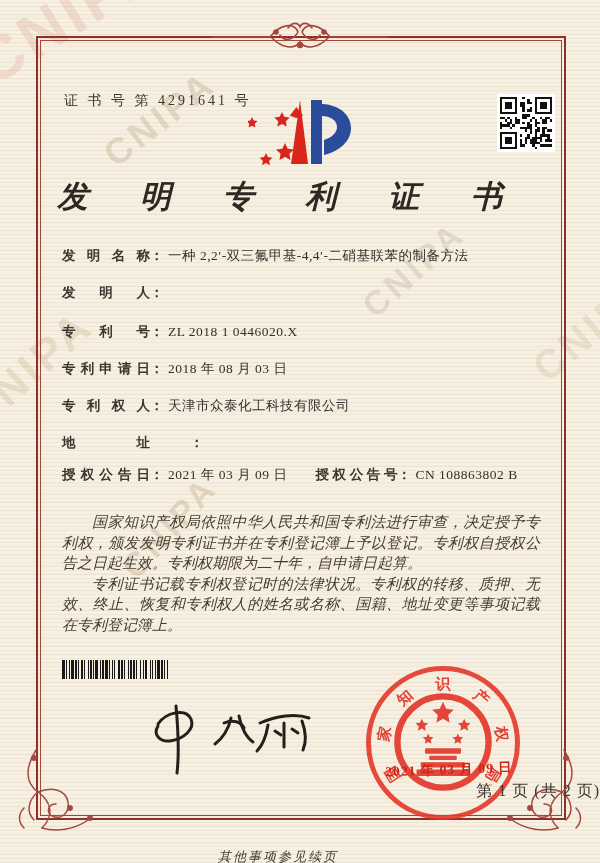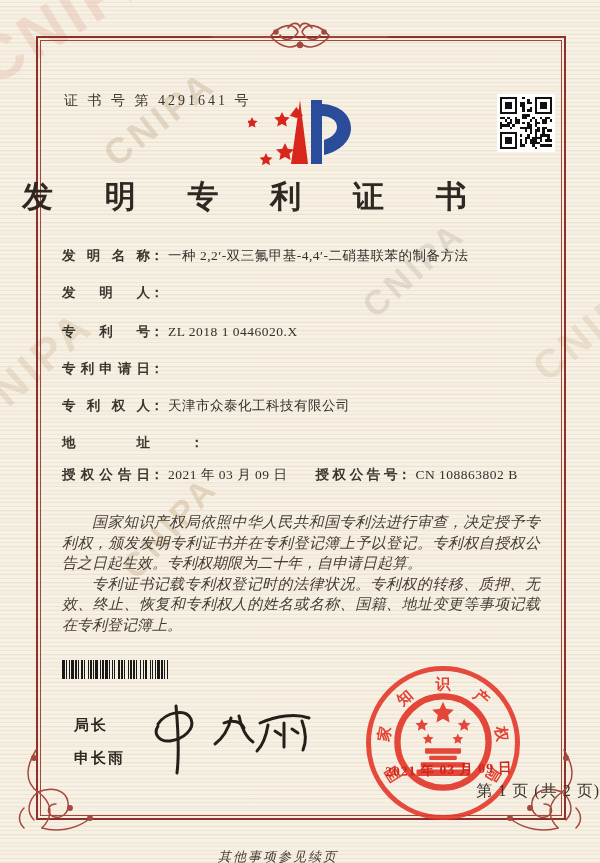--- a/index.html
+++ b/index.html
@@ -23,23 +23,23 @@
   .frame{position:absolute;left:36px;top:36px;width:526px;height:780px;
          border:2px solid #8e2f28;}
   .frame-inner{position:absolute;inset:2px;border:1px solid #a2453a;}
 
   .content{position:absolute;inset:0;margin-top:16px;}
   .cert-no{position:absolute;left:64px;top:76px;font-size:14px;letter-spacing:3px;color:#3b362f;}
 
   .logo{position:absolute;left:248px;top:80px;width:104px;height:74px;}
   .qr{position:absolute;left:497px;top:78px;width:52px;height:52px;background:#fff;padding:3px;}
 
-  .title{position:absolute;left:0;top:160px;width:524px;text-align:left;
+  .title{position:absolute;left:0;top:160px;width:524px;text-align:right;
          font-size:31px;font-weight:bold;color:#2d2822;
-         letter-spacing:22px;text-indent:22px;}
+         letter-spacing:22px;text-indent:22px;font-style:italic;}
 
   .fields{position:absolute;left:62px;top:230px;width:478px;font-size:13.5px;color:#33302b;}
   .frow{display:flex;margin-bottom:17px;align-items:center;line-height:20px;}
   .flabel{display:inline-block;width:88px;text-align:justify;text-align-last:justify;
           flex:0 0 88px;font-weight:bold;color:#3a352e;}
   .fcolon{flex:0 0 18px;font-weight:bold;}
   .fvalue{flex:1 1 auto;letter-spacing:.5px;}
   .row-gap-lg{margin-bottom:19px;}
   .grant-row{display:flex;}
   .grant-col2{margin-left:28px;display:flex;}
@@ -289,20 +289,21 @@
         <span class="fcolon">：</span>
     </div>
     <div class="frow">
       <span class="flabel">专利号</span>
         <span class="fcolon">：</span>
       <span class="fvalue">ZL 2018 1 0446020.X</span>
     </div>
     <div class="frow">
       <span class="flabel">专利申请日</span>
         <span class="fcolon">：</span>
+      <span class="fvalue">2018 年 08 月 03 日</span>
     </div>
     <div class="frow">
       <span class="flabel">专利权人</span>
         <span class="fcolon">：</span>
       <span class="fvalue">天津市众泰化工科技有限公司</span>
     </div>
     <div class="frow" style="margin-bottom:12px;gap:40px;">
       <span class="flabel">地址</span>
         <span class="fcolon">：</span>
     </div>
@@ -354,24 +355,20 @@
       <rect x="83" y="0" width="2" height="19" fill="#191919"></rect>
       <rect x="88" y="0" width="1" height="19" fill="#191919"></rect>
       <rect x="90" y="0" width="1" height="19" fill="#191919"></rect>
       <rect x="93" y="0" width="1" height="19" fill="#191919"></rect>
       <rect x="95" y="0" width="3" height="19" fill="#191919"></rect>
       <rect x="99" y="0" width="2" height="19" fill="#191919"></rect>
       <rect x="102" y="0" width="1" height="19" fill="#191919"></rect>
       <rect x="105" y="0" width="1" height="19" fill="#191919"></rect>
     </svg>
 
-  <div class="director">
-    <div>局长</div>
-    <div>申长雨</div>
-  </div>
 
   <svg class="signature" width="600" height="863" viewBox="0 0 600 863">
     <g stroke="#241f1a" fill="none" stroke-width="3" stroke-linecap="round">
       <path d="M158,708 C166,696 186,692 191,703 C195,713 184,723 170,725 C159,726 153,718 158,710"></path>
       <path d="M176,690 C178,712 179,740 177,757"></path>
       <path d="M231,702 C229,713 222,723 215,728"></path>
       <path d="M224,707 C233,703 241,706 244,712"></path>
       <path d="M239,700 C241,712 247,722 253,726"></path>
       <path d="M260,707 C276,700 295,697 309,702"></path>
       <path d="M268,709 C266,721 262,730 257,735"></path>

